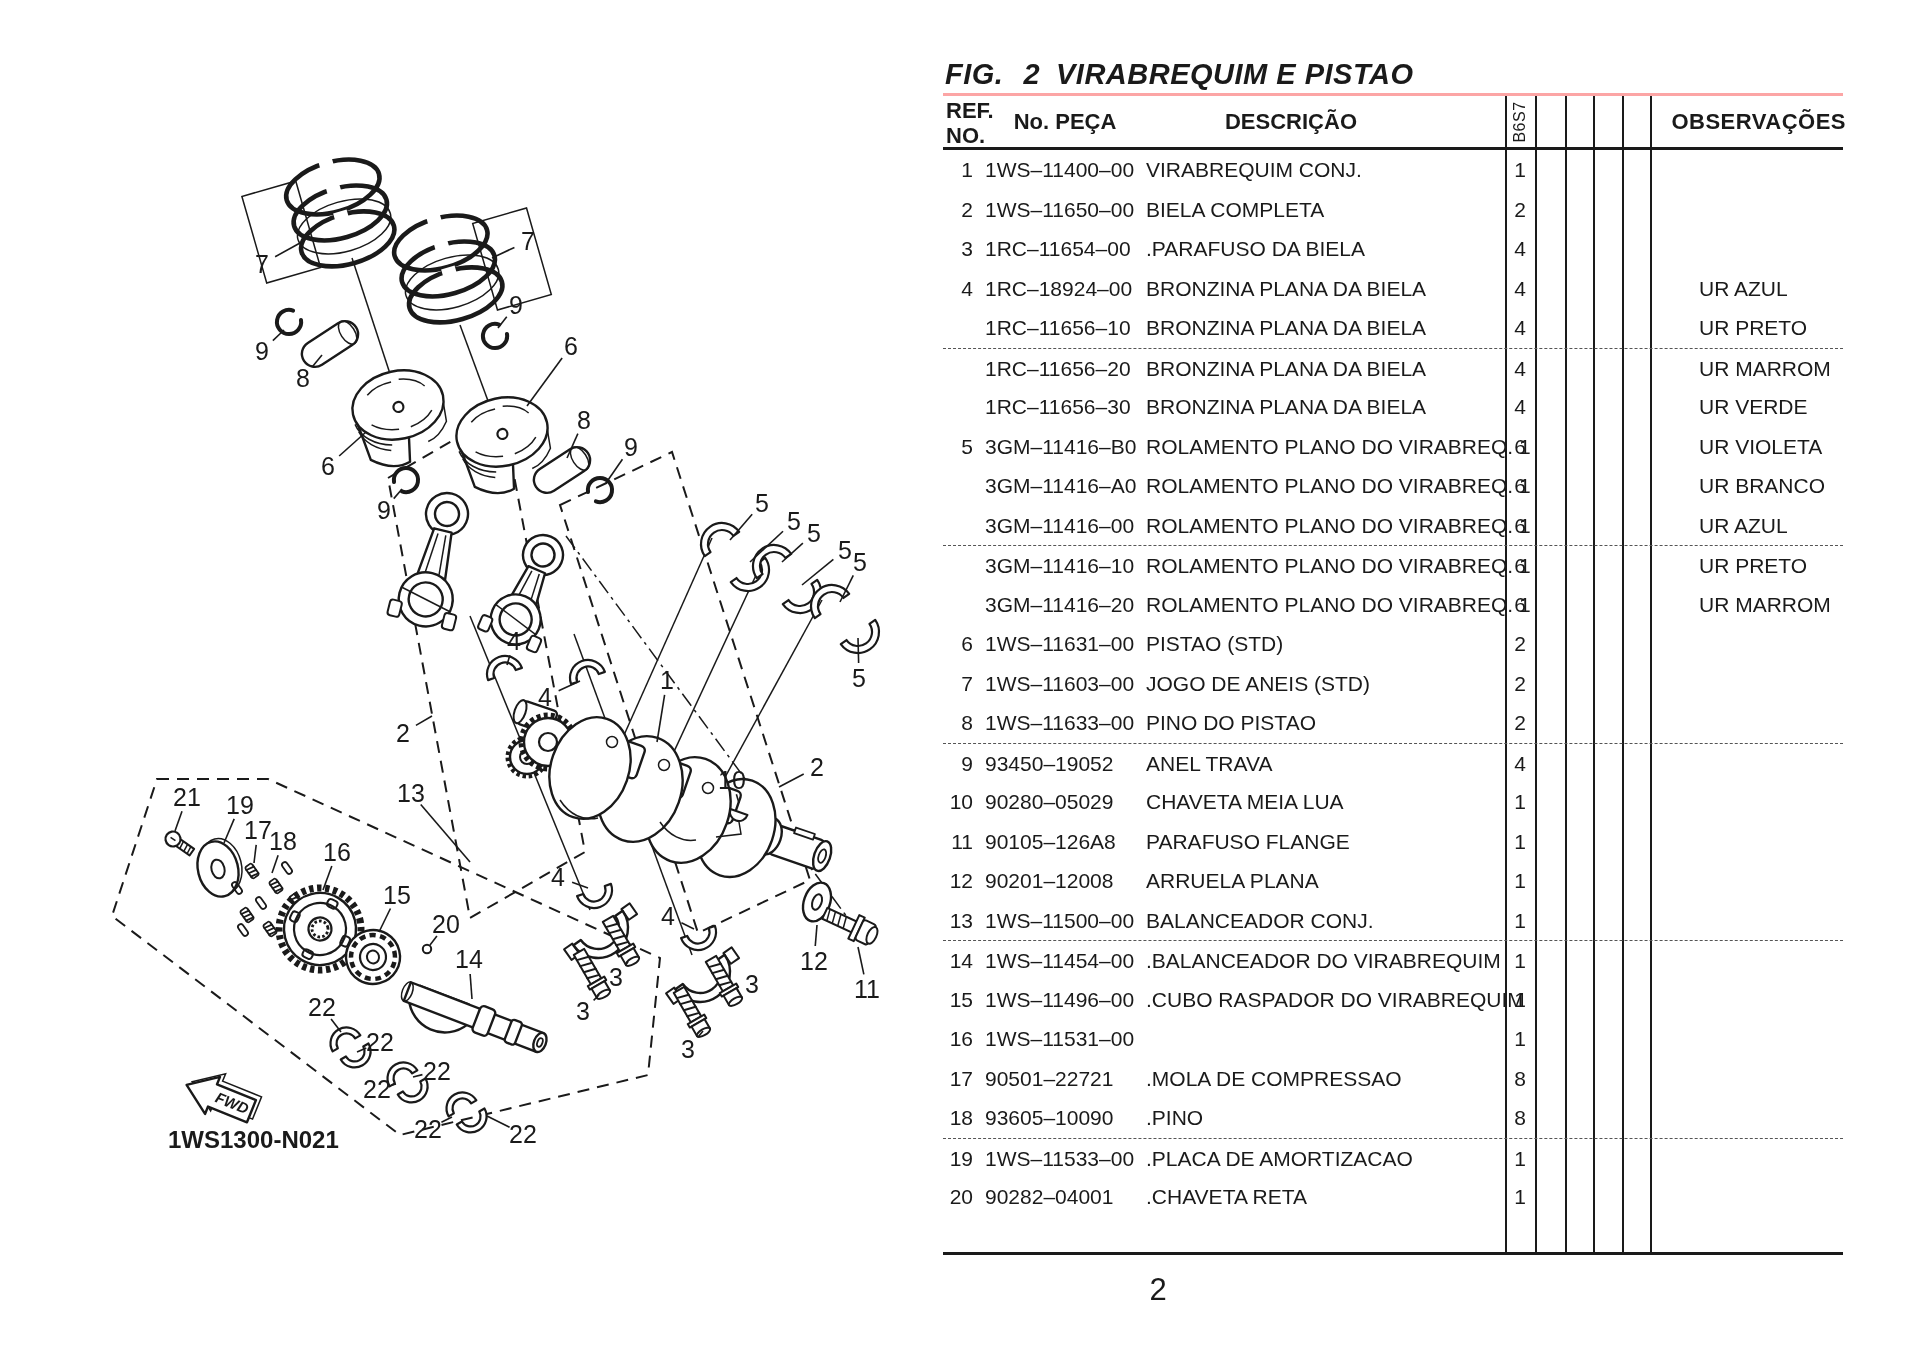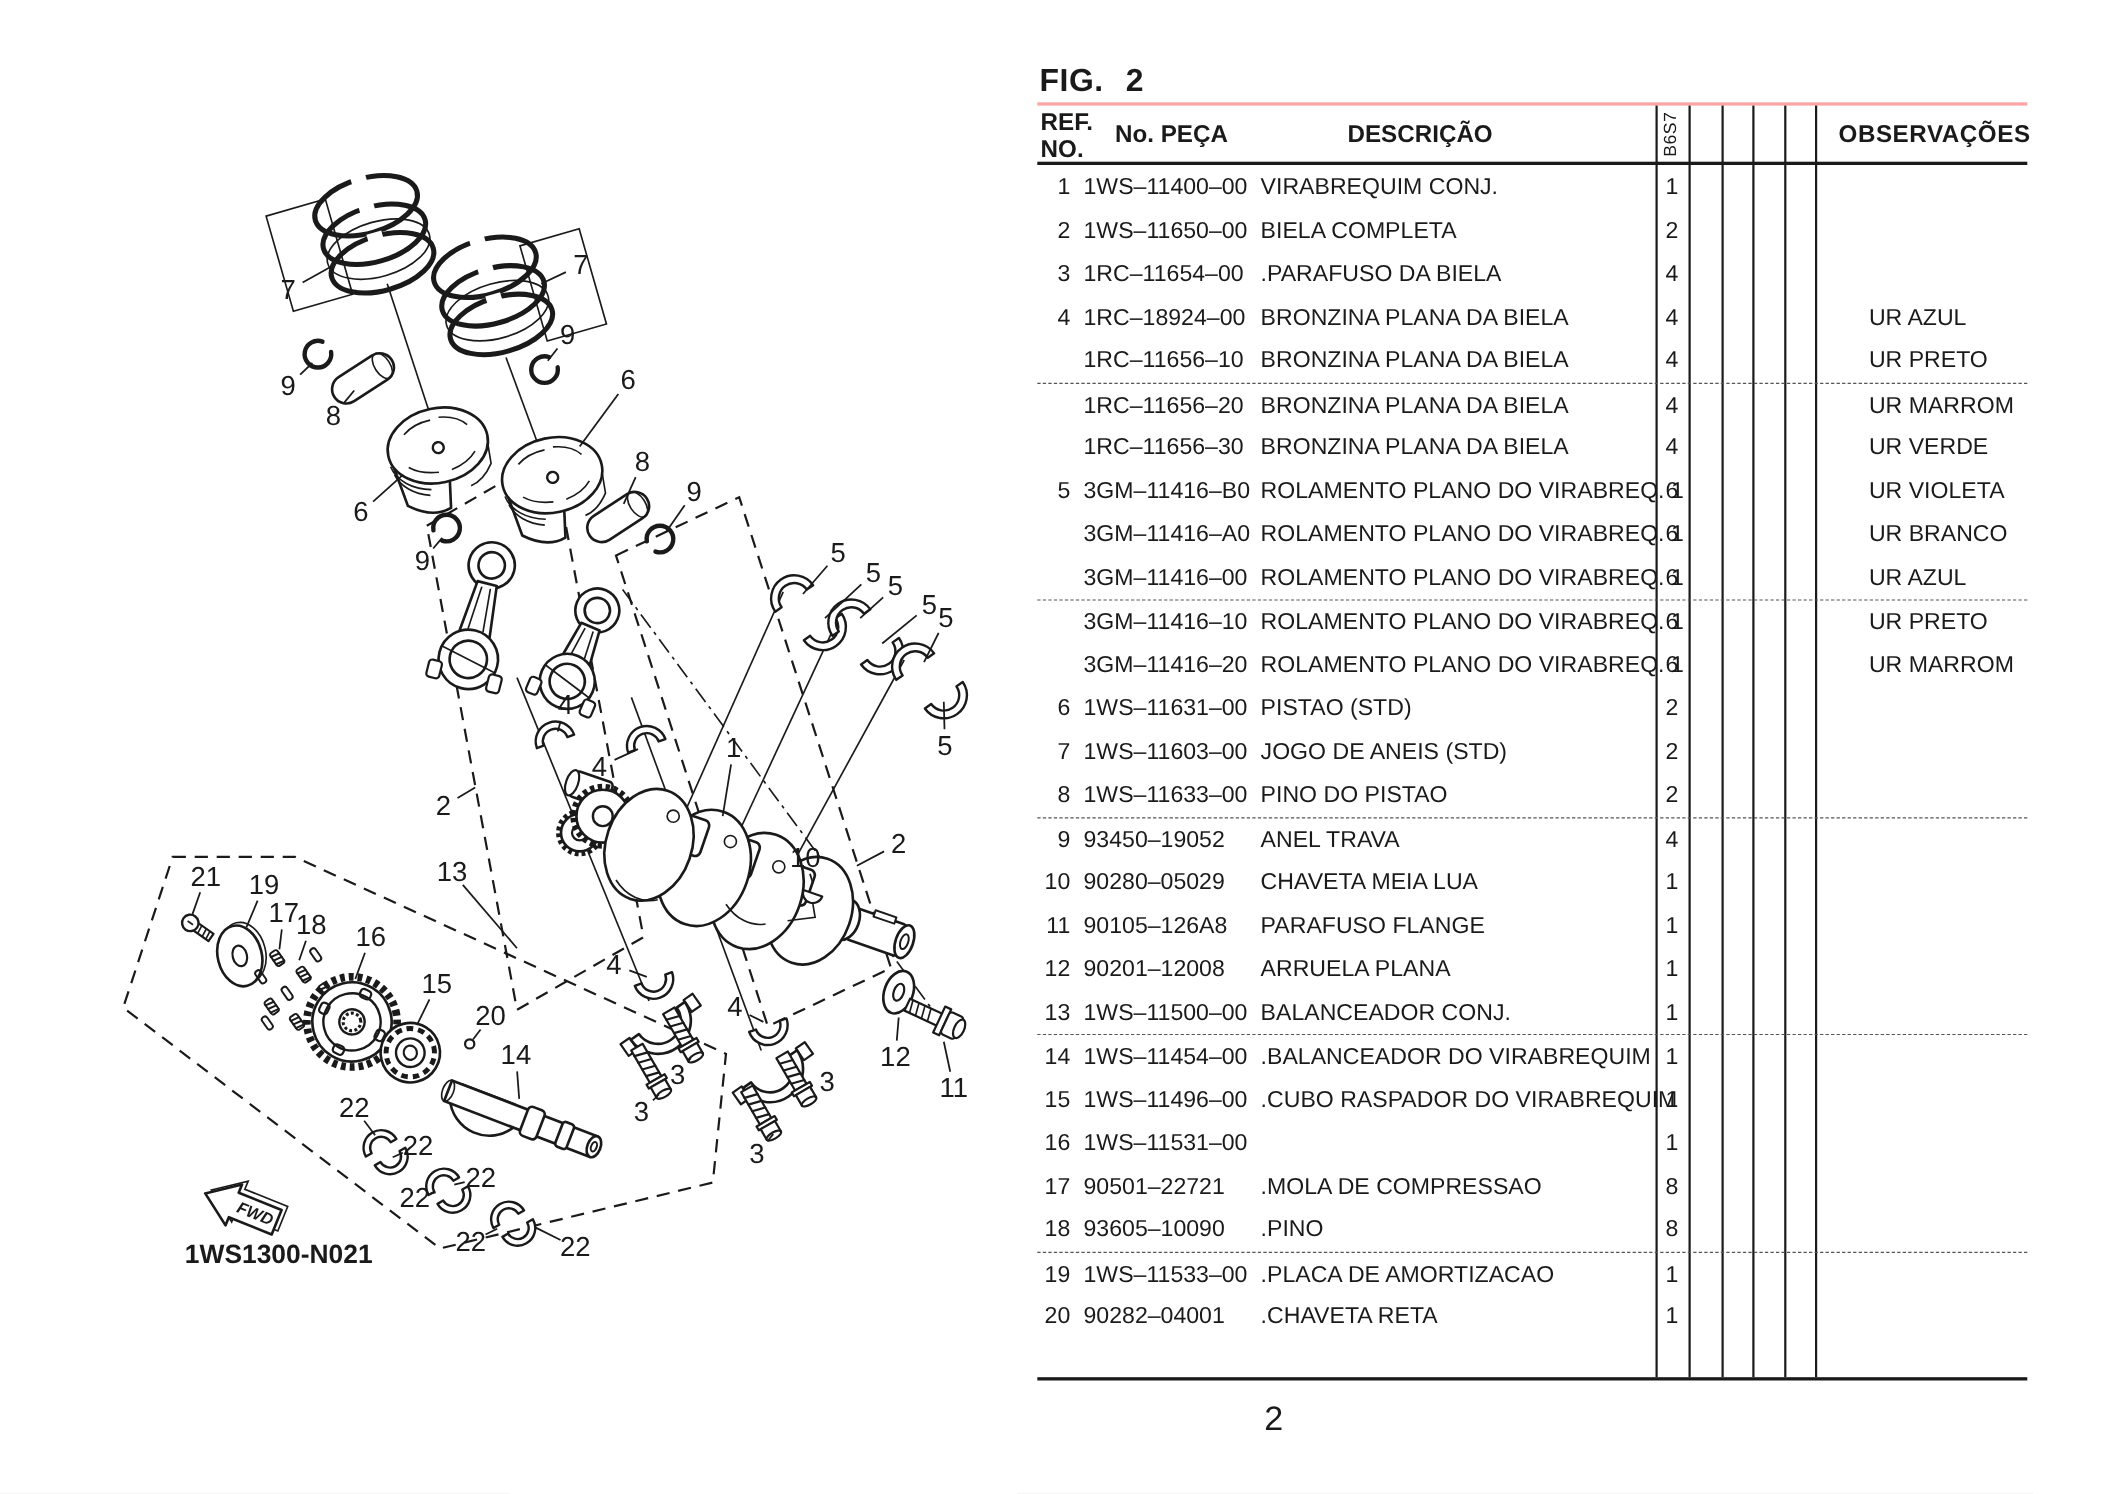--- a/index.html
+++ b/index.html
@@ -1,20 +1,20 @@
 <!DOCTYPE html>
 <html><head>
 <meta charset="utf-8">
 <style>
   html,body{margin:0;padding:0;background:#e8e8e8;}
   .page{position:relative;width:1920px;height:1358px;background:#ffffff;overflow:hidden;
         font-family:"Liberation Sans", sans-serif;color:#1a1a1a;}
   
   .fig-title{position:absolute;left:945px;top:58px;display:flex;align-items:baseline;
-             font-weight:bold;font-size:29px;letter-spacing:0.5px;}
+             font-weight:bold;font-size:29px;letter-spacing:0.5px;font-style:italic;}
   .fig-title .fig-word{margin-right:20px;}
   .fig-title .fig-num{margin-right:16px;}
   
   .ptable{position:absolute;left:943px;top:93px;width:900px;height:1162px;
           border-top:3px solid #fca5a5;border-bottom:3px solid #1a1a1a;box-sizing:border-box;}
   .thead{position:absolute;left:0;top:0;width:900px;height:54px;border-bottom:3px solid #1a1a1a;box-sizing:border-box;}
   .h-ref{position:absolute;left:3px;top:3px;font-weight:bold;font-size:22px;line-height:1.12;}
   .h-part{position:absolute;left:42px;top:13px;width:160px;text-align:center;font-weight:bold;font-size:22px;}
   .h-desc{position:absolute;left:203px;top:13px;width:290px;text-align:center;font-weight:bold;font-size:22px;}
   .h-model{position:absolute;left:560px;top:0;width:34px;height:52px;display:flex;align-items:center;justify-content:center;}
@@ -435,20 +435,21 @@
         <line x1="441.41640786499875" y1="1122.2917960675006" x2="452" y2="1117" class="callout-leader"></line>
         <text x="428" y="1129" class="callout-num">22</text>
         <line x1="509.58359213500125" y1="1127.2917960675006" x2="487" y2="1116" class="callout-leader"></line>
         <text x="523" y="1134" class="callout-num">22</text>
       </g>
   </svg>
 
   <div class="fig-title">
     <span class="fig-word">FIG.</span>
     <span class="fig-num">2</span>
+    <span>VIRABREQUIM E PISTAO</span>
   </div>
 
   <div class="ptable">
     <div class="vline" style="left:562px;"></div>
     <div class="vline" style="left:592px;"></div>
     <div class="vline" style="left:622px;"></div>
     <div class="vline" style="left:650px;"></div>
     <div class="vline" style="left:679px;"></div>
     <div class="vline" style="left:707px;"></div>
 

